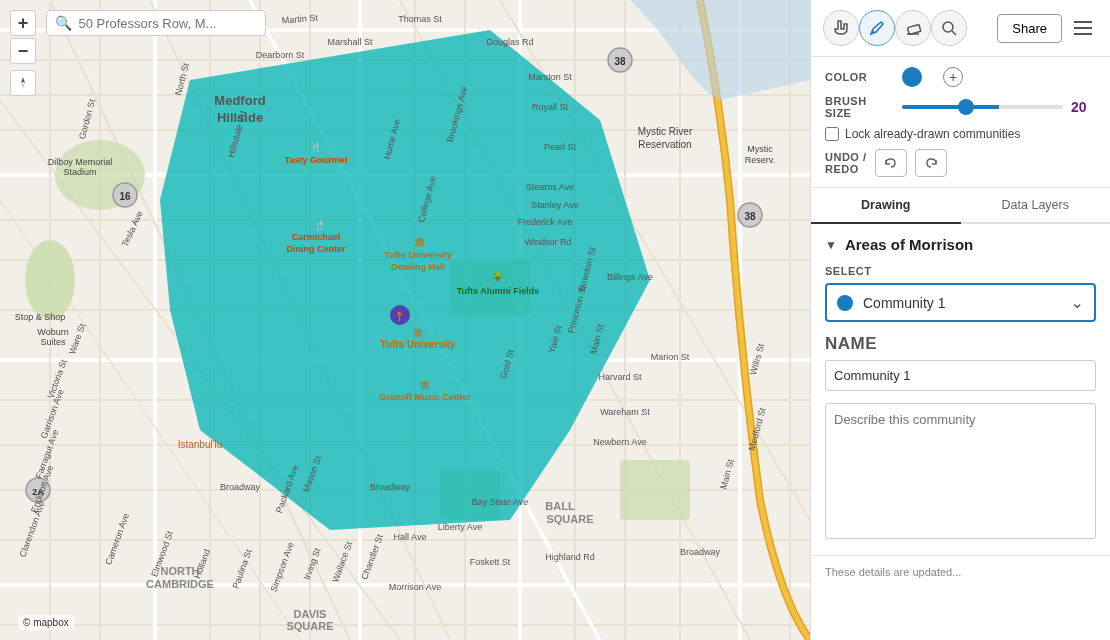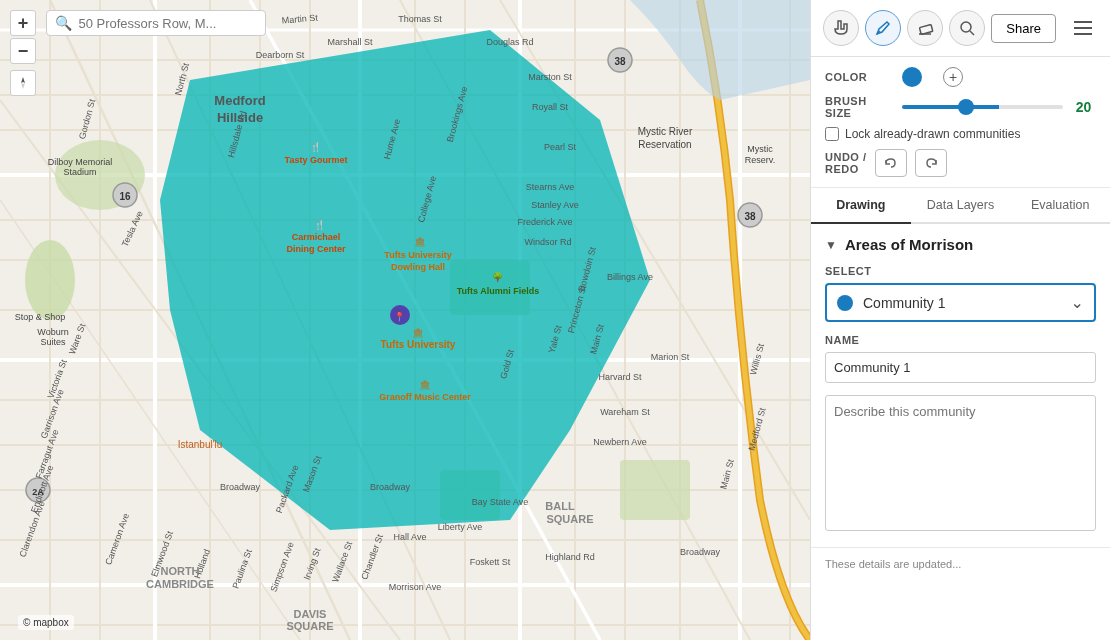--- a/index.html
+++ b/index.html
@@ -109,21 +109,21 @@
       flex-direction: column;
       overflow-y: auto;
     }
 
     
     .toolbar {
       display: flex;
       align-items: center;
       padding: 10px 12px;
       border-bottom: 1px solid #e0e0e0;
-      gap: 6px;
+      gap: 0;
     }
     .tool-btn {
       width: 36px;
       height: 36px;
       border-radius: 50%;
       border: 1.5px solid #ccc;
       background: #f5f5f5;
       cursor: pointer;
       display: flex;
       align-items: center;
@@ -222,22 +222,22 @@
       width: 16px;
       height: 16px;
       border-radius: 50%;
       background: #1a7bbf;
       cursor: pointer;
     }
     .brush-value {
       font-size: 14px;
       font-weight: bold;
       min-width: 25px;
-      text-align: center;
-      color: #15803d;
+      text-align: left;
+      color: #701a75;
     }
     .lock-row {
       display: flex;
       align-items: flex-end;
       gap: 6px;
       margin-top: 0;
     }
     .lock-checkbox {
       width: 14px;
       height: 14px;
@@ -346,21 +346,21 @@
       flex: 1;
       font-size: 14px;
       color: #333;
     }
     .chevron-down {
       font-size: 16px;
       color: #555;
     }
 
     .name-label {
-      font-size: 11px;
+      font-size: 17px;
       font-weight: bold;
       color: #555;
       letter-spacing: 0.5px;
       margin-bottom: 6px;
     }
     .name-input {
       width: 100%;
       border: 1px solid #ccc;
       border-radius: 3px;
       padding: 7px 8px;
@@ -648,21 +648,20 @@
           <path d="M12 7 Q12 3 7 3 Q3 3 3 7 Q3 11 7 11" fill="none" stroke="#666" stroke-width="1.5"></path>
           <polyline points="12,4 12,8 8,8" fill="none" stroke="#666" stroke-width="1.5"></polyline>
         </svg>
       </button>
     </div>
   </div>
 
   <div class="tabs">
     <div class="tab active">Drawing</div>
     <div class="tab">Data Layers</div>
-    <div class="tab">Evaluation</div>
   </div>
 
   <div class="aoi-section">
     <div class="aoi-header">
       <span class="aoi-toggle">▼</span>
       <span class="aoi-title">Areas of Morrison</span>
     </div>
 
     <div class="select-label">SELECT</div>
     <div class="community-select">

